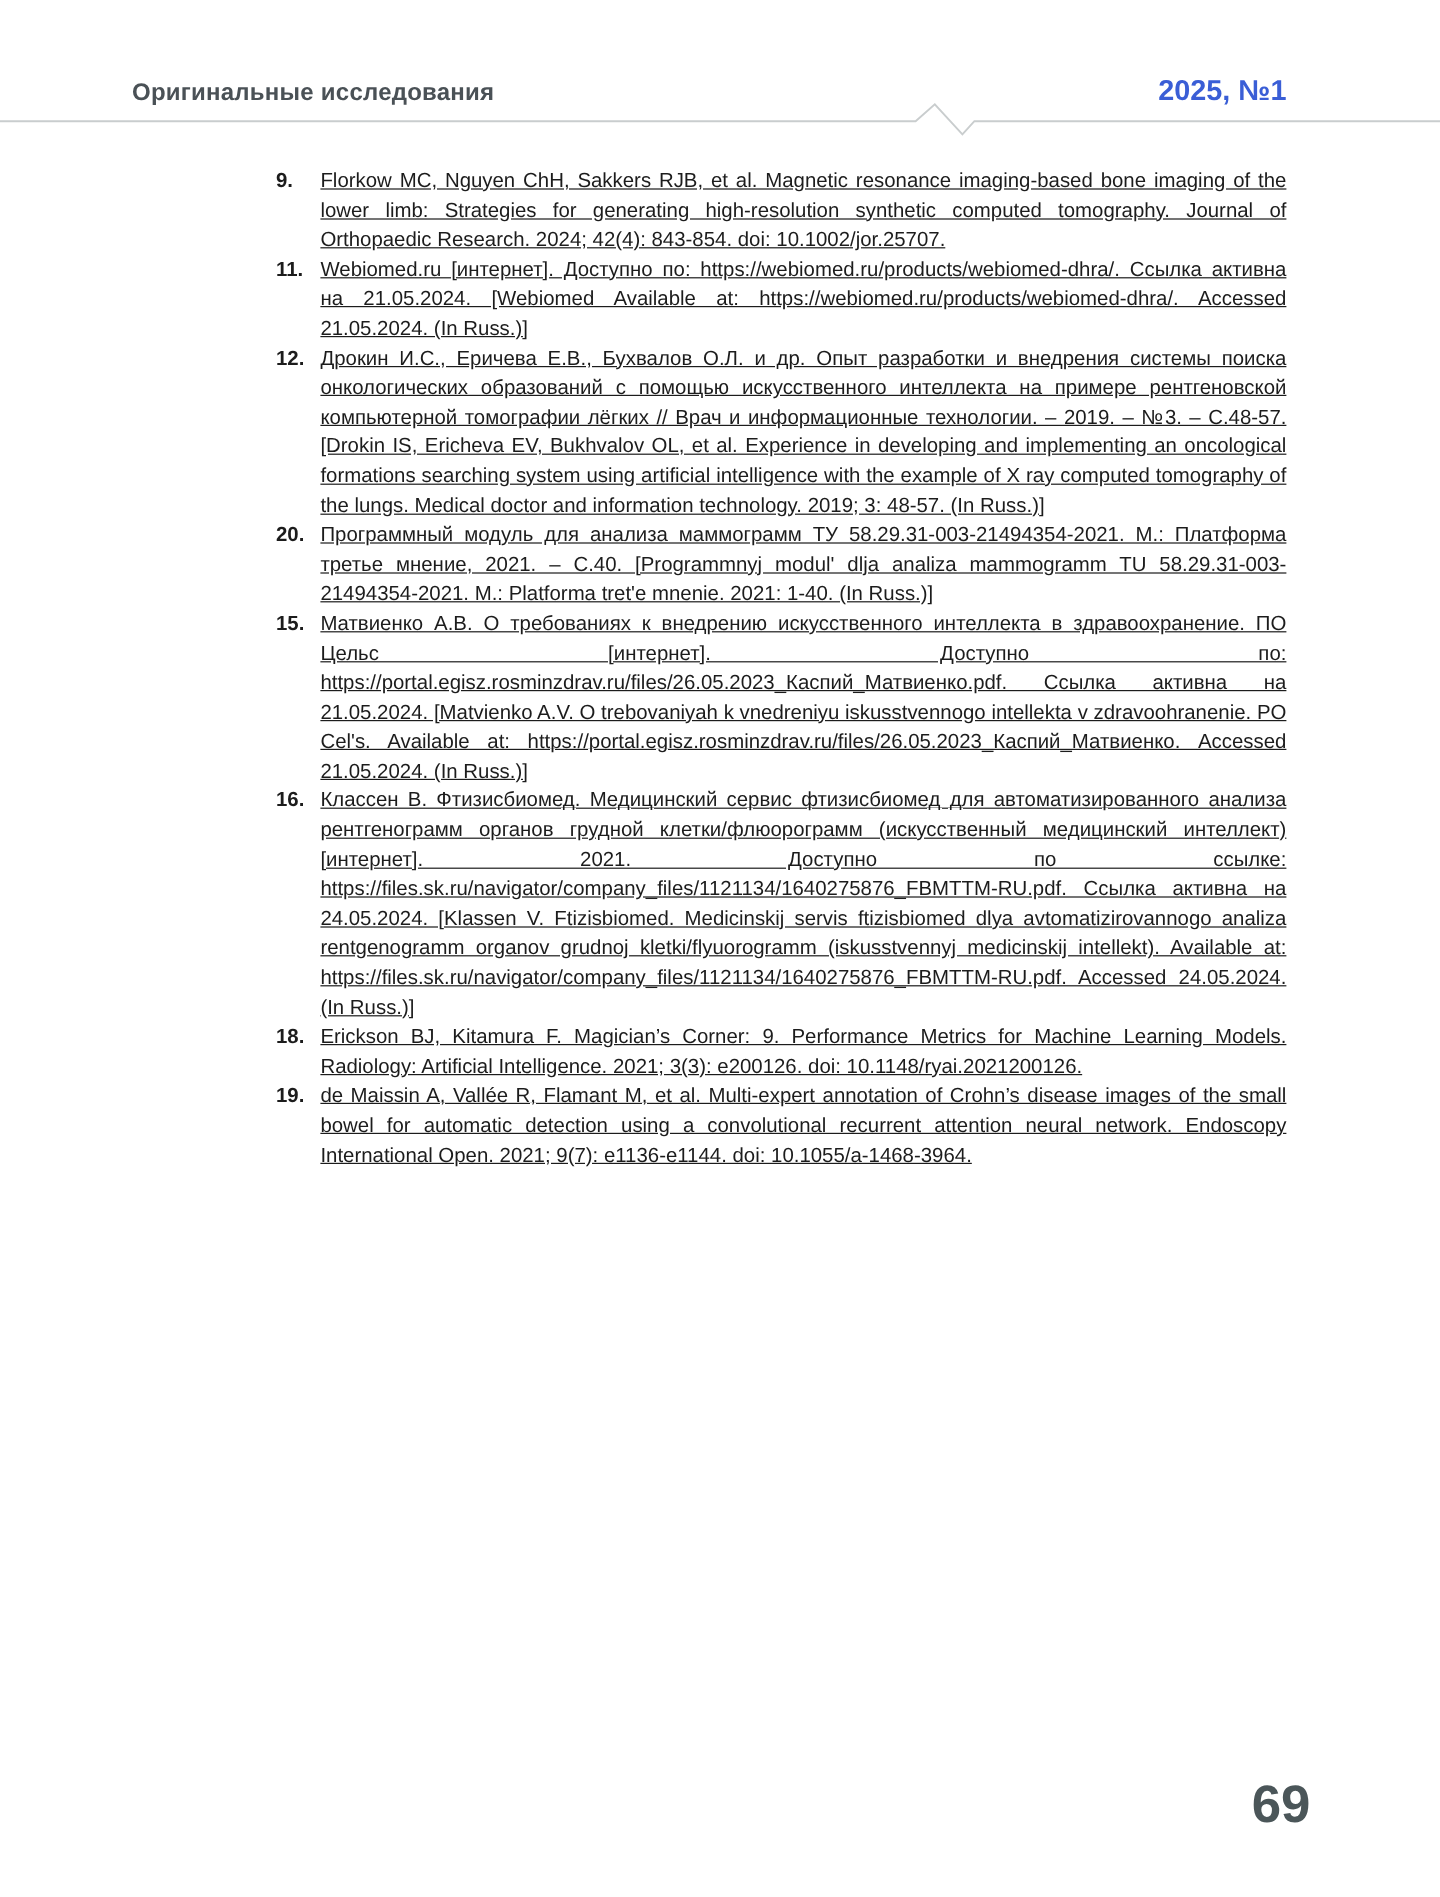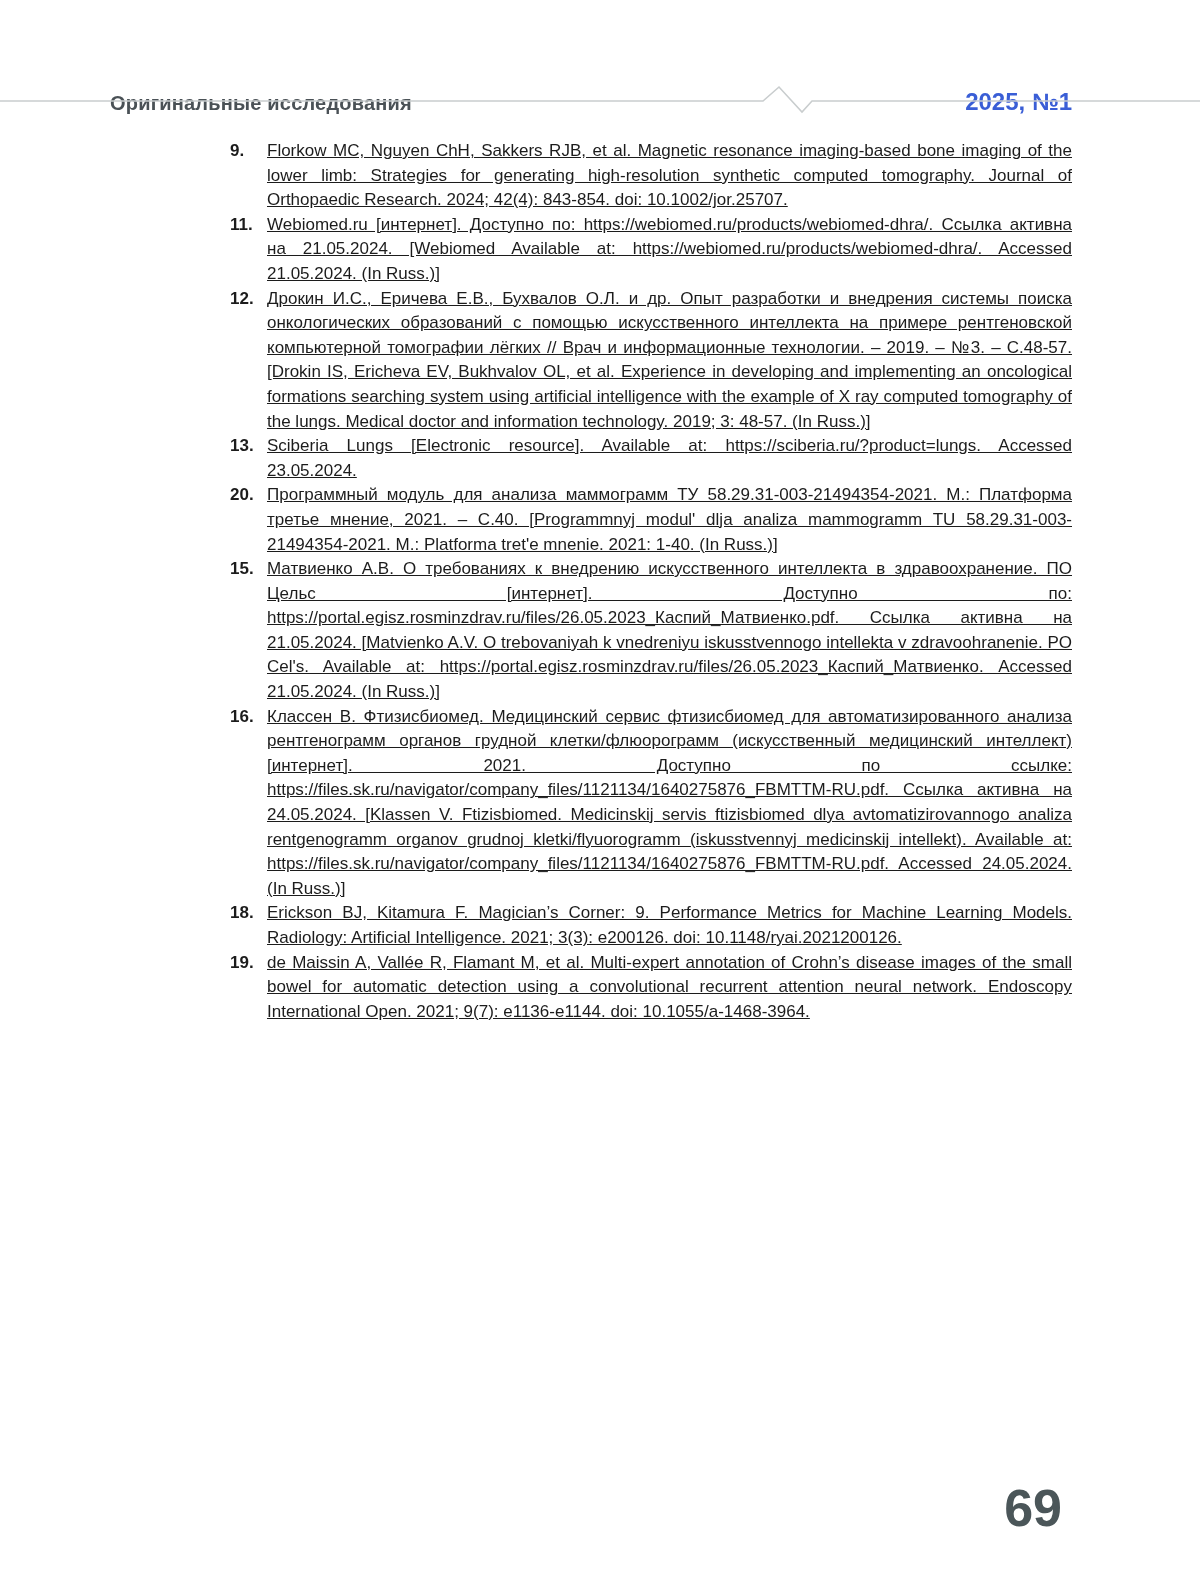--- a/index.html
+++ b/index.html
@@ -17,21 +17,20 @@
   }
   
   .header-row {
     position: absolute;
     top: 62px;
     left: 110px;
     right: 128px;
     display: flex;
     justify-content: space-between;
     align-items: baseline;
-    margin-top: 26px;
   }
   .section-title {
     font-size: 20px;
     font-weight: 700;
     color: #4a5156;
     letter-spacing: 0.2px;
   }
   .issue-label {
     font-size: 24px;
     font-weight: 700;
@@ -73,22 +72,22 @@
     flex: 1 1 auto;
     text-align: justify;
     text-justify: inter-word;
     word-wrap: break-word;
     text-decoration: underline;
   }
   
   .page-number {
     position: absolute;
     top: 1482px;
-    right: 138px;
-    font-size: 52px;
+    right: 108px;
+    font-size: 44px;
     font-weight: 800;
     color: #4b5659;
     line-height: 1;
   }
 </style>
 </head>
 <body>
 
 <div class="page">
 
@@ -110,24 +109,20 @@
       </li>
       <li class="ref">
         <span class="num">11.</span>
         <span class="txt">Webiomed.ru [интернет]. Доступно по: https://webiomed.ru/products/webiomed-dhra/. Ссылка активна на 21.05.2024. [Webiomed Available at: https://webiomed.ru/products/webiomed-dhra/. Accessed 21.05.2024. (In Russ.)]</span>
       </li>
       <li class="ref">
         <span class="num">12.</span>
         <span class="txt">Дрокин И.С., Еричева Е.В., Бухвалов О.Л. и др. Опыт разработки и внедрения системы поиска онкологических образований с помощью искусственного интеллекта на примере рентгеновской компьютерной томографии лёгких // Врач и информационные технологии. – 2019. – №3. – С.48-57. [Drokin IS, Ericheva EV, Bukhvalov OL, et al. Experience in developing and implementing an oncological formations searching system using artificial intelligence with the example of X ray computed tomography of the lungs. Medical doctor and information technology. 2019; 3: 48-57. (In Russ.)]</span>
       </li>
       <li class="ref">
-        <span class="num">13.</span>
-        <span class="txt">Sciberia Lungs [Electronic resource]. Available at: https://sciberia.ru/?product=lungs. Accessed 23.05.2024.</span>
-      </li>
-      <li class="ref">
         <span class="num">20.</span>
         <span class="txt">Программный модуль для анализа маммограмм ТУ 58.29.31-003-21494354-2021. М.: Платформа третье мнение, 2021. – С.40. [Programmnyj modul' dlja analiza mammogramm TU 58.29.31-003-21494354-2021. M.: Platforma tret'e mnenie. 2021: 1-40. (In Russ.)]</span>
       </li>
       <li class="ref">
         <span class="num">15.</span>
         <span class="txt">Матвиенко А.В. О требованиях к внедрению искусственного интеллекта в здравоохранение. ПО Цельс [интернет]. Доступно по: https://portal.egisz.rosminzdrav.ru/files/26.05.2023_Каспий_Матвиенко.pdf. Ссылка активна на 21.05.2024. [Matvienko A.V. O trebovaniyah k vnedreniyu iskusstvennogo intellekta v zdravoohranenie. PO Cel's. Available at: https://portal.egisz.rosminzdrav.ru/files/26.05.2023_Каспий_Матвиенко. Accessed 21.05.2024. (In Russ.)]</span>
       </li>
       <li class="ref">
         <span class="num">16.</span>
         <span class="txt">Классен В. Фтизисбиомед. Медицинский сервис фтизисбиомед для автоматизированного анализа рентгенограмм органов грудной клетки/флюорограмм (искусственный медицинский интеллект) [интернет]. 2021. Доступно по ссылке: https://files.sk.ru/navigator/company_files/1121134/1640275876_FBMTTM-RU.pdf. Ссылка активна на 24.05.2024. [Klassen V. Ftizisbiomed. Medicinskij servis ftizisbiomed dlya avtomatizirovannogo analiza rentgenogramm organov grudnoj kletki/flyuorogramm (iskusstvennyj medicinskij intellekt). Available at: https://files.sk.ru/navigator/company_files/1121134/1640275876_FBMTTM-RU.pdf. Accessed 24.05.2024. (In Russ.)]</span>

